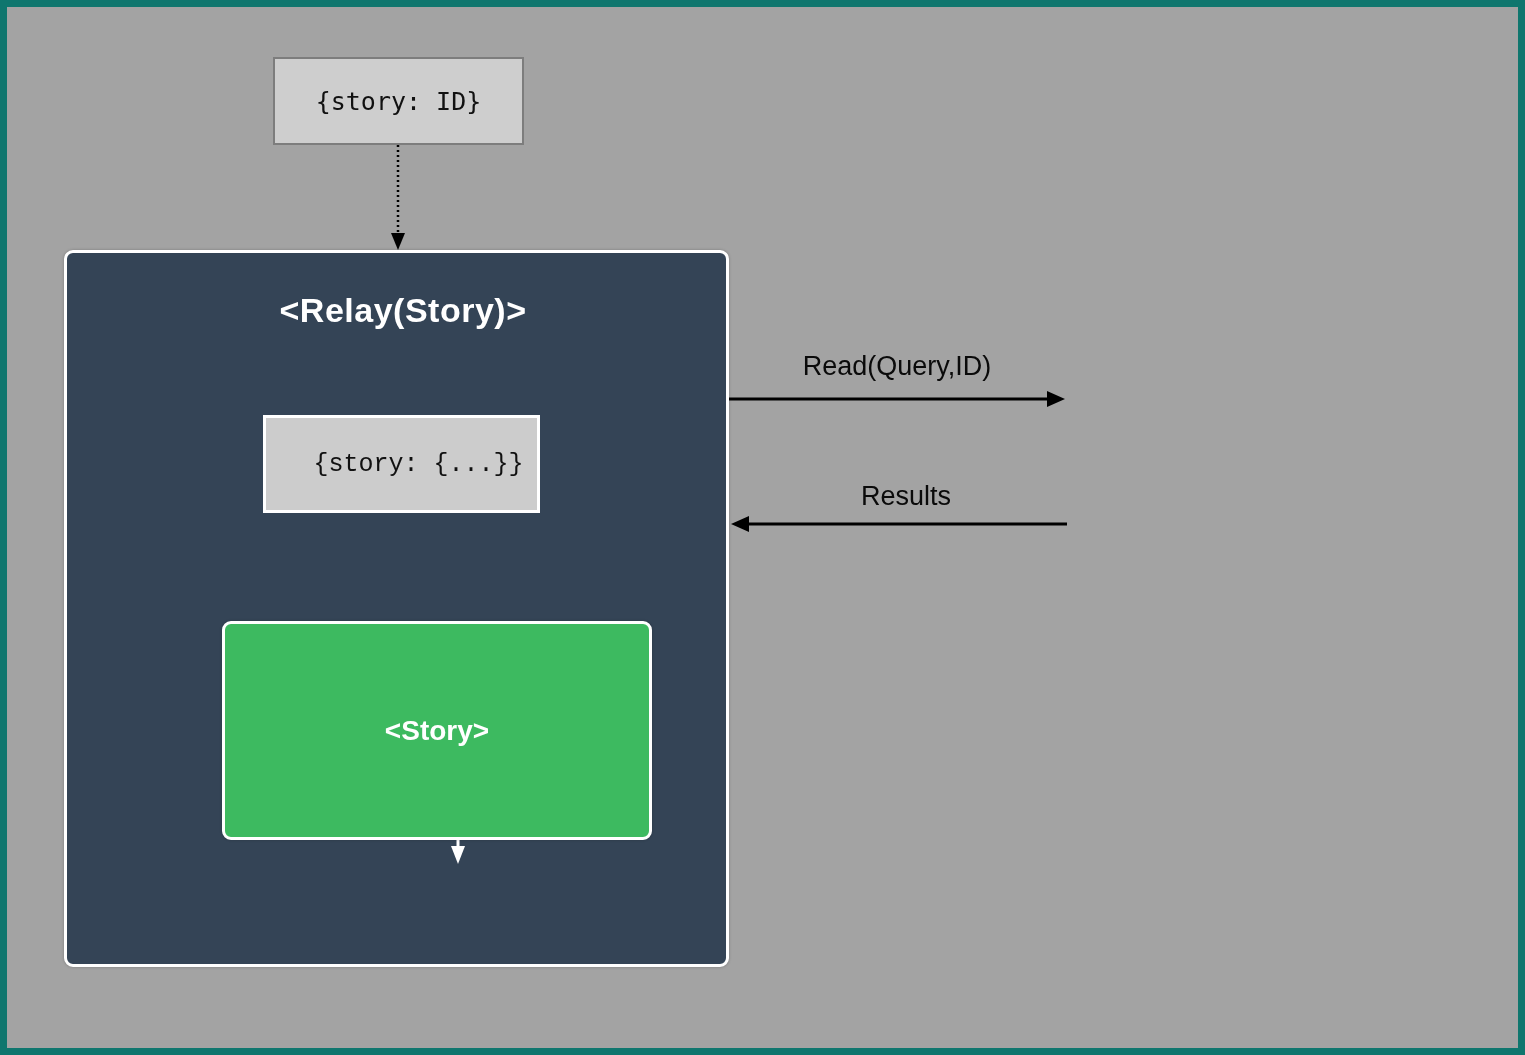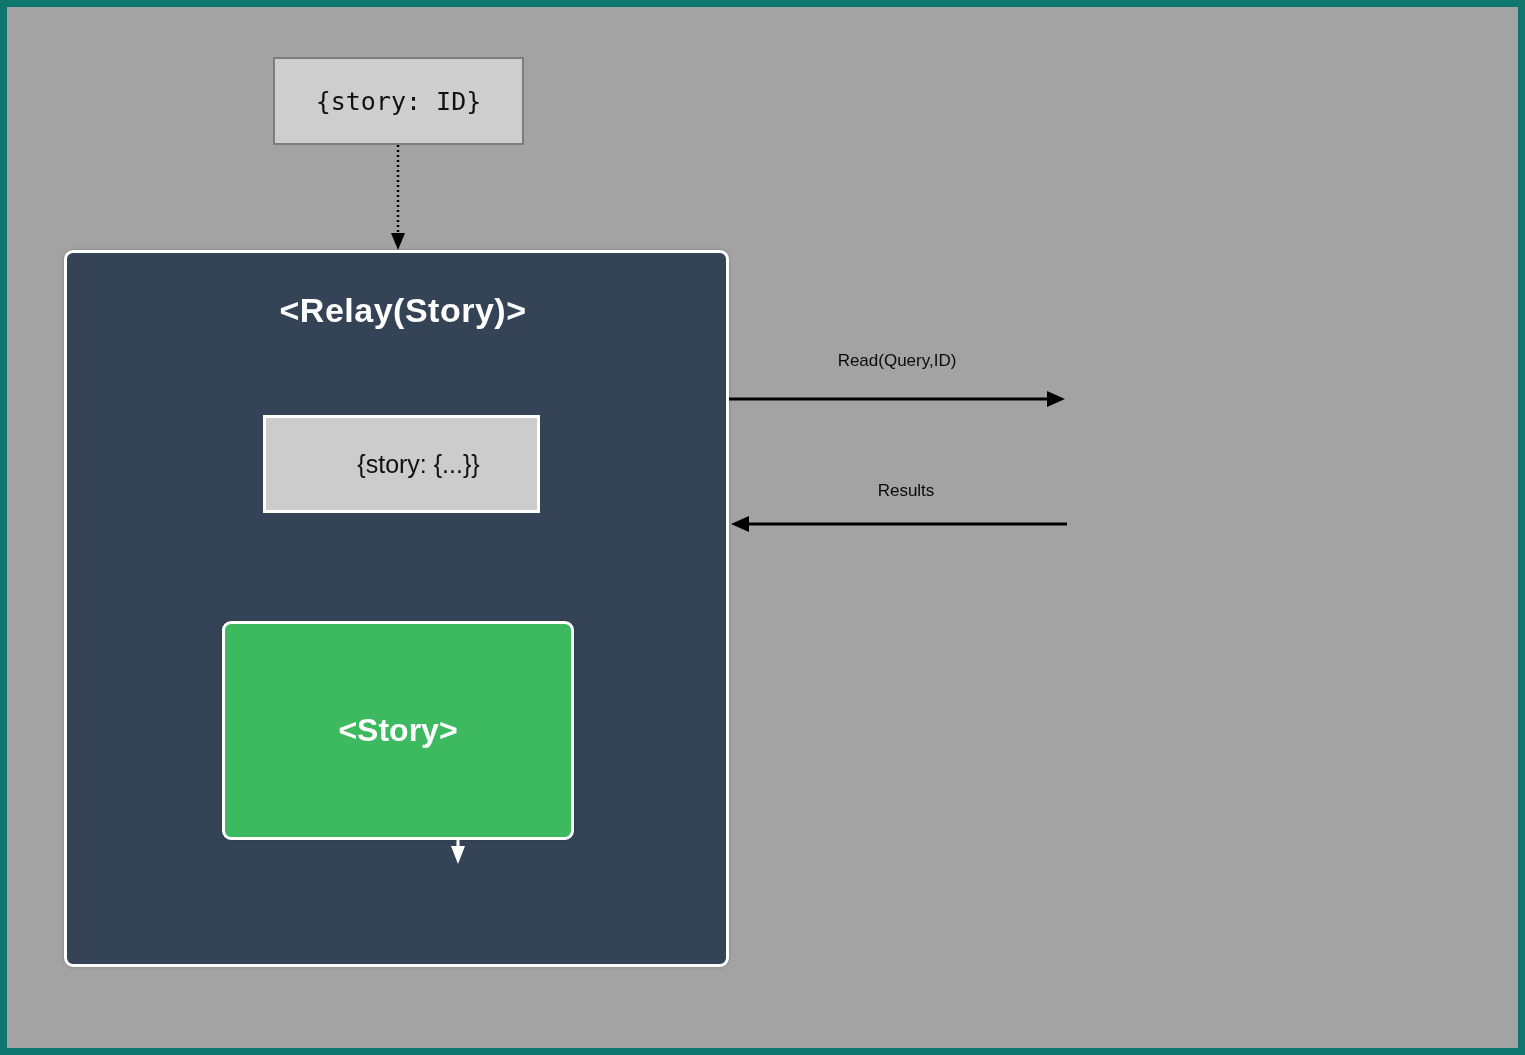--- a/index.html
+++ b/index.html
@@ -51,38 +51,38 @@
   }
 
   
   .state-box {
     position: absolute;
     left: 196px; top: 162px;
     width: 277px; height: 98px;
     background: #cccccc;
     border: 3px solid #ffffff;
     display: flex; align-items: center; justify-content: center;
-    font-family: Liberation Sans, sans-serif;
+    font-family: Liberation Mono, monospace;
     font-size: 25px;
     color: #111;
     white-space: pre;
     padding-left: 34px;
   }
 
   
   .story-box {
     position: absolute;
     left: 155px; top: 368px;
-    width: 352px; height: 219px;
+    width: 430px; height: 219px;
     background: #3dba60;
     border: 3px solid #ffffff;
     border-radius: 9px;
     display: flex; align-items: center; justify-content: center;
     color: #ffffff;
-    font-size: 32px;
+    font-size: 28px;
     font-weight: bold;
     box-shadow: 0 0 3px rgba(0,0,0,0.2);
   }
 
   
   .store-box {
     position: absolute;
     left: 1062px; top: 249px;
     width: 350px; height: 410px;
     background: #fb5e1d;
@@ -105,21 +105,21 @@
   .arrow-render  { left: 381px; top: 503px; }
   .arrow-read    { left: 722px; top: 380px; }
   .arrow-results { left: 724px; top: 505px; }
 
   
   .edge-label {
     position: absolute;
     width: 336px;
     text-align: center;
     color: #0a0a0a;
-    font-size: 17px;
+    font-size: 27px;
   }
   .label-read    { left: 722px; top: 344px; }
   .label-results { left: 724px; top: 474px; margin-left: 7px; }
 </style>
 </head>
 <body>
 
 <div class="canvas">
 
   <div class="props-box">

